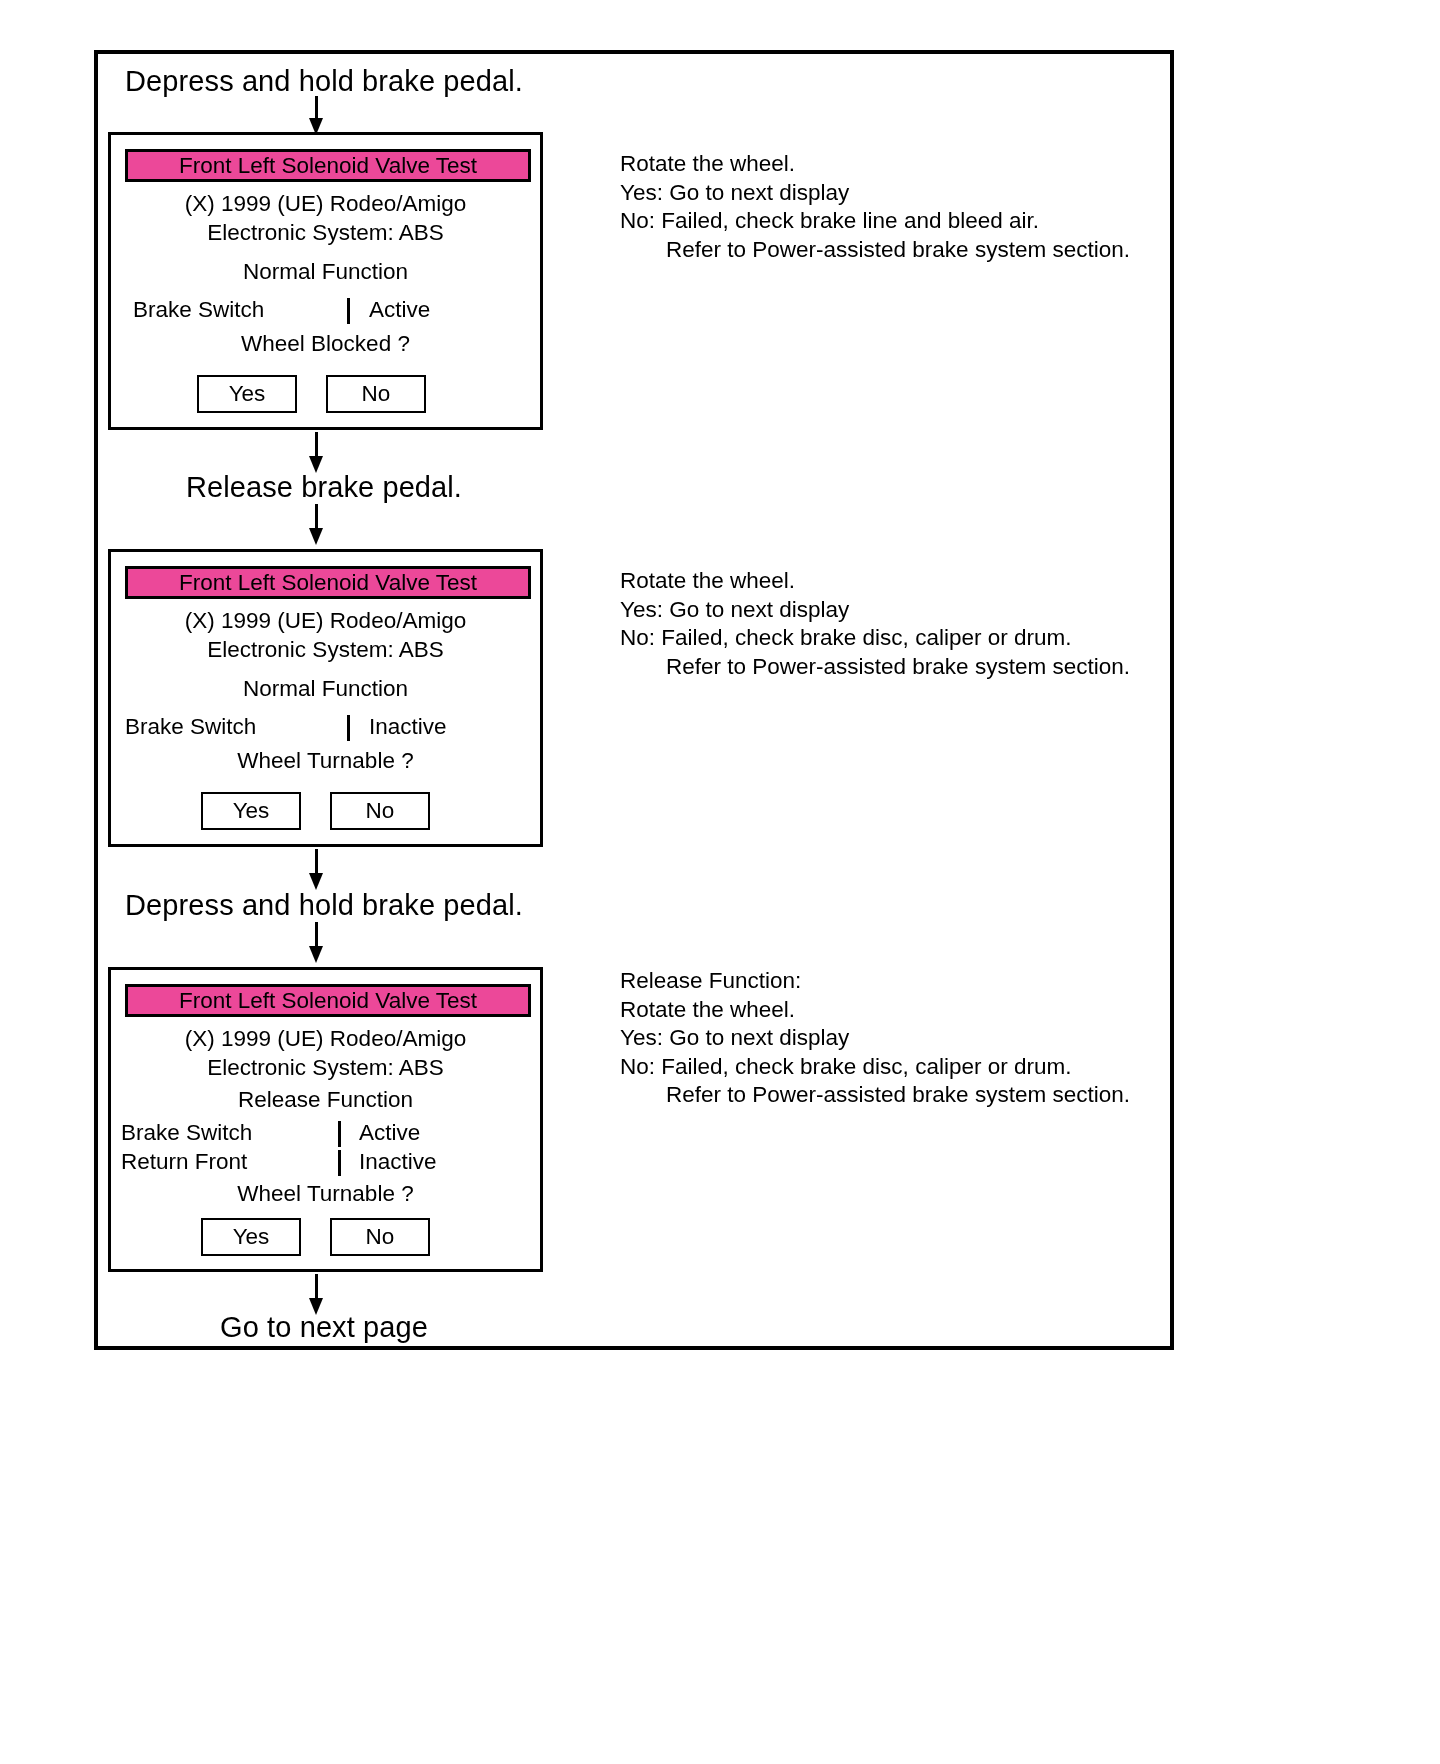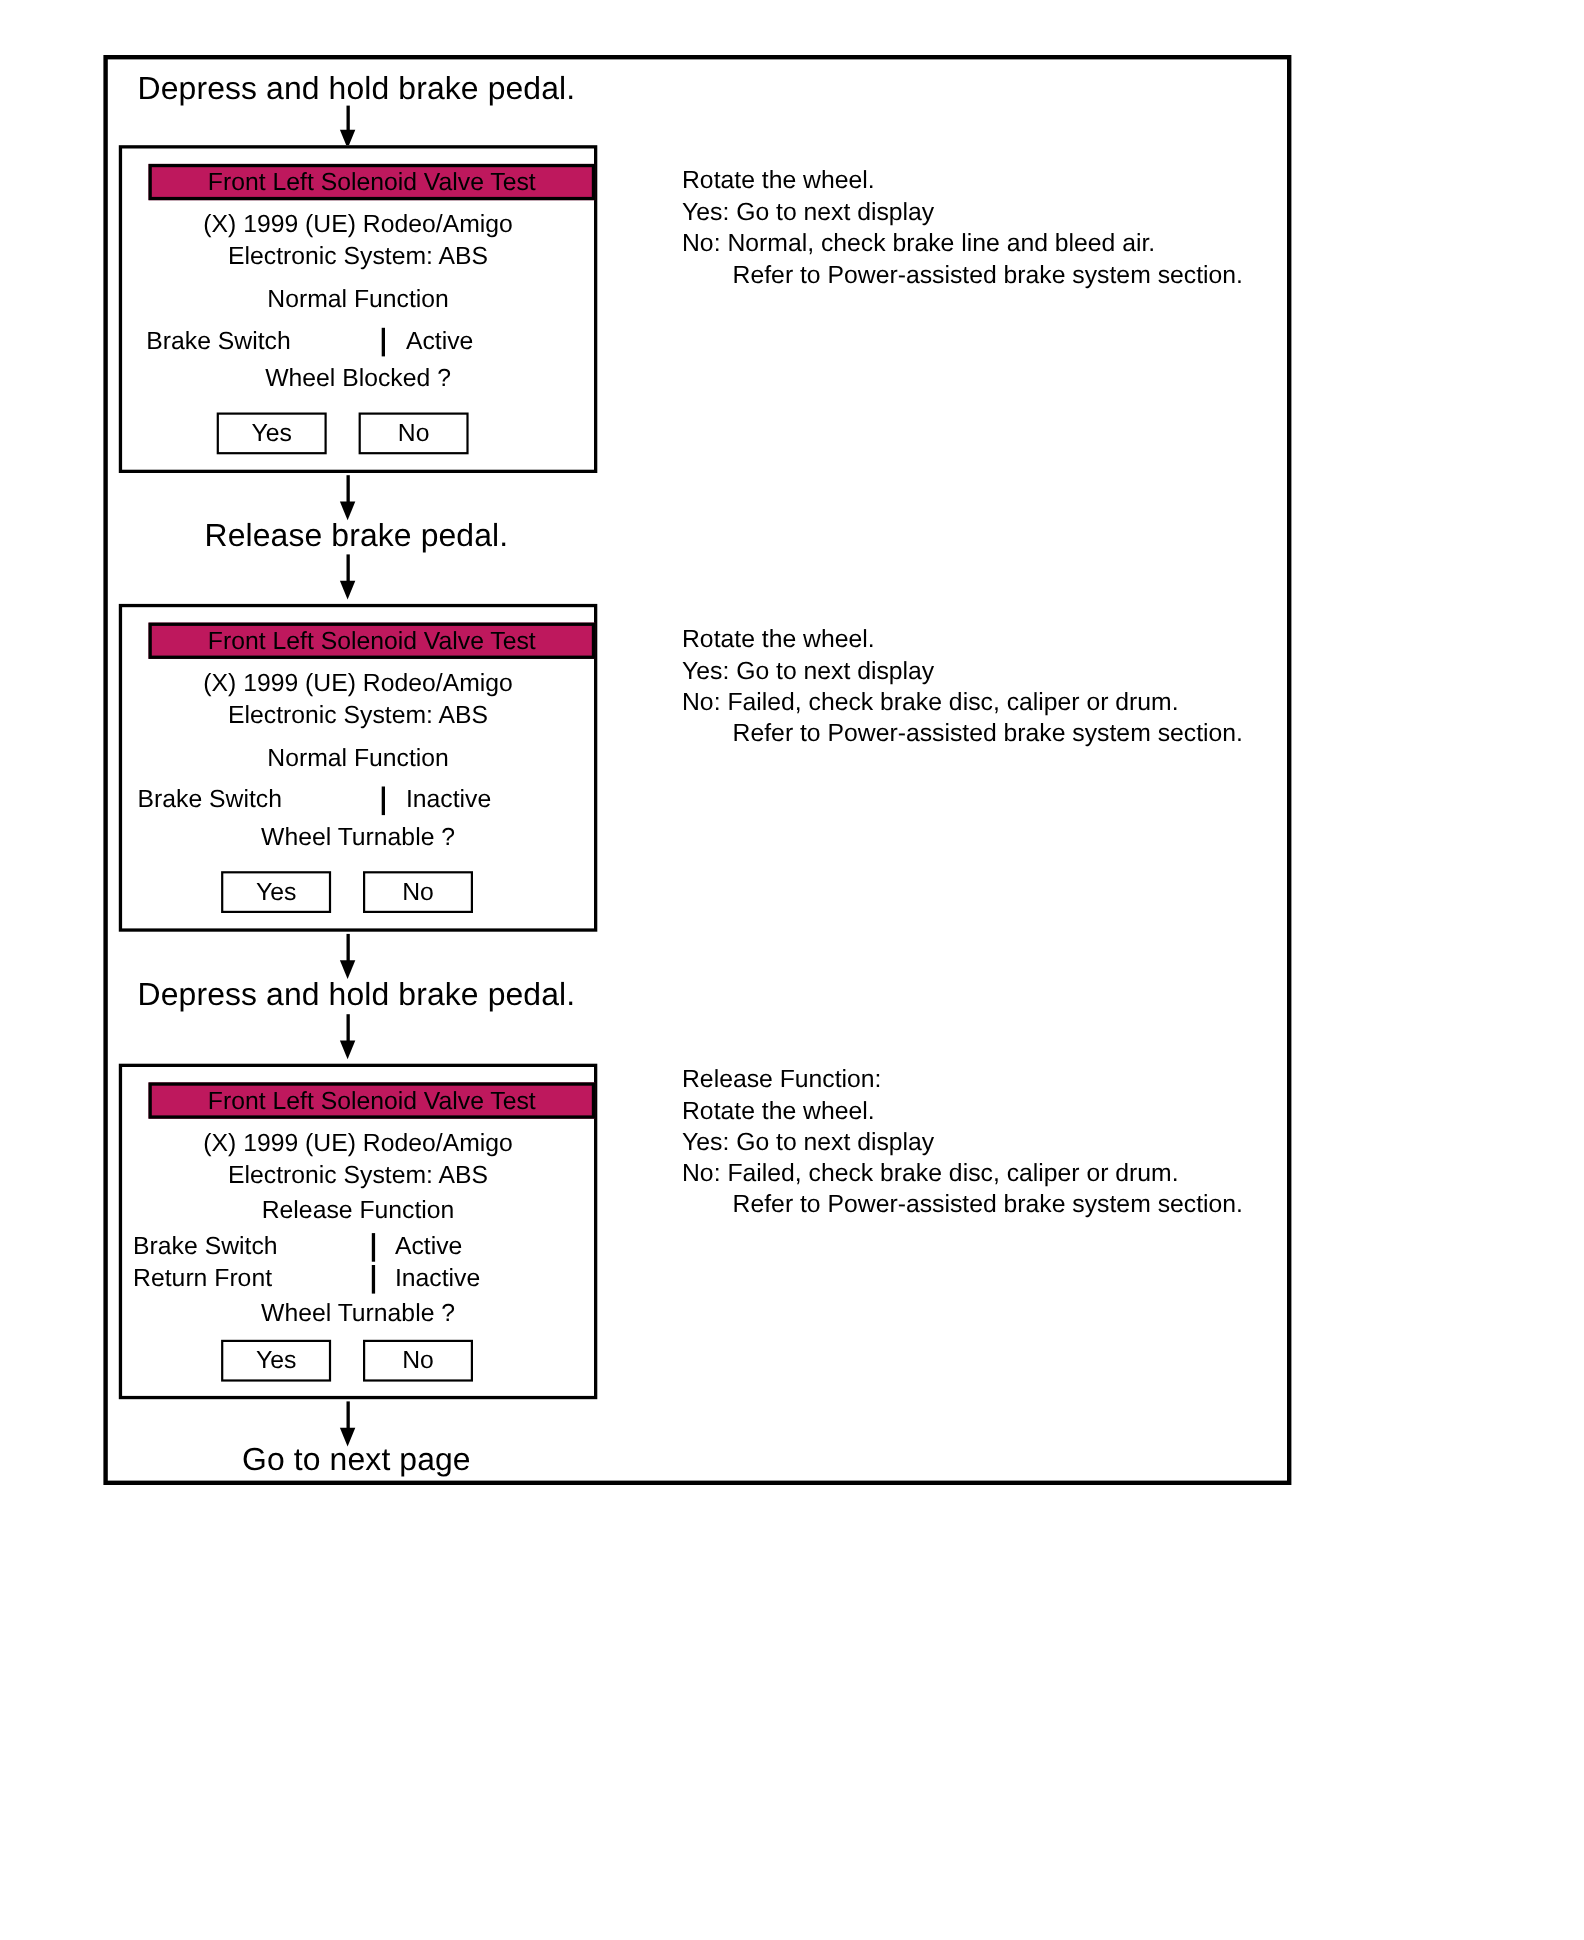--- a/index.html
+++ b/index.html
@@ -61,28 +61,28 @@
   }
 
   
   .panel {
     position: absolute;
     border: 3px solid #000;
     background: #fff;
   }
   .panel-title {
     position: absolute;
-    left: 24px;
+    left: 14px;
     border: 3px solid #000;
     height: 33px;
     display: flex;
     align-items: center;
     justify-content: center;
     font-size: 22.5px;
-    background: #be185d;
+    background: #ec4899;
   }
   .panel-line {
     position: absolute;
     width: 100%;
     text-align: center;
     font-size: 22.5px;
     white-space: nowrap;
   }
   
   .status-row {
@@ -247,21 +247,21 @@
     <div class="arrow" style="left:210px; top:1220px; height:44px;">
       <div class="shaft" style="height:26px;"></div>
       <div class="head" style="top:24px;"></div>
     </div>
 
     <div class="caption" style="left:0; top:1258px; width:452px;">Go to next page</div>
 
     <div class="note" style="left:522px; top:96px;">
       <span class="ln">Rotate the wheel.</span>
       <span class="ln">Yes: Go to next display</span>
-      <span class="ln">No:  Normal, check brake line and bleed air.</span>
+      <span class="ln">No:  Failed, check brake line and bleed air.</span>
       <span class="ind">Refer to Power-assisted brake system section.</span>
     </div>
 
     <div class="note" style="left:522px; top:513px;">
       <span class="ln">Rotate the wheel.</span>
       <span class="ln">Yes: Go to next display</span>
       <span class="ln">No:  Failed, check brake disc, caliper or drum.</span>
       <span class="ind">Refer to Power-assisted brake system section.</span>
     </div>
 

